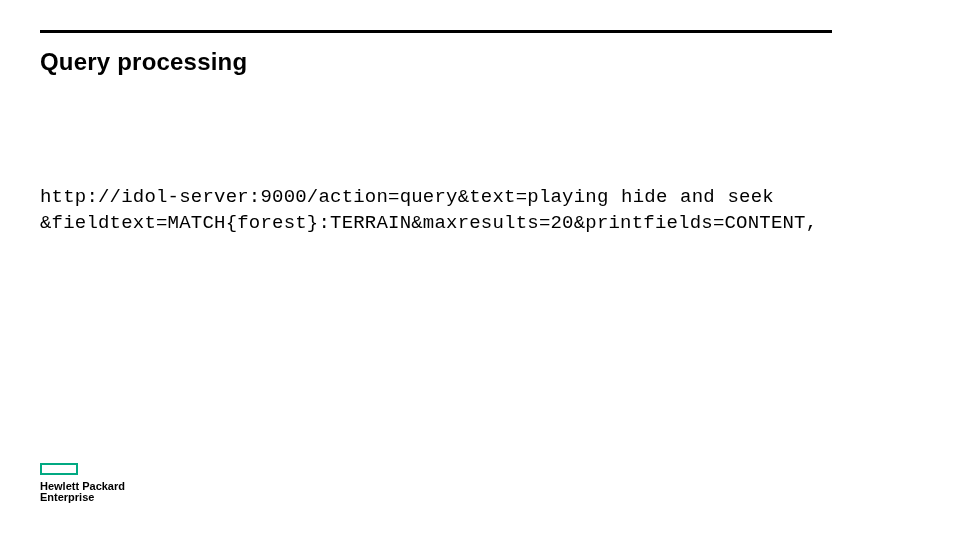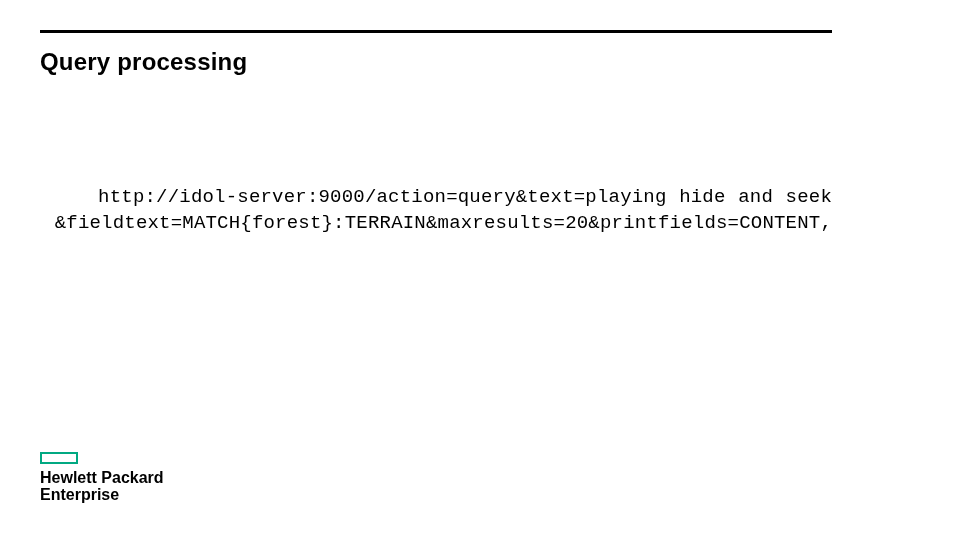--- a/index.html
+++ b/index.html
@@ -31,21 +31,21 @@
     top: 48px;
     font-size: 24px;
     font-weight: 700;
     letter-spacing: 0.2px;
   }
   .body {
     position: absolute;
     left: 40px;
     right: 40px;
     top: 185px;
-    text-align: right;
+    text-align: left;
   }
   .code {
     font-family: "Courier New", Courier, monospace;
     font-size: 19px;
     line-height: 1.35;
     letter-spacing: 0.2px;
     word-spacing: 1px;
     color: #000;
     display: block;
   }
@@ -55,21 +55,21 @@
     bottom: 36px;
   }
   .logo-mark {
     width: 38px;
     height: 12px;
     border: 2px solid #01a982;
     box-sizing: border-box;
   }
   .logo-text {
     margin-top: 6px;
-    font-size: 16px;
+    font-size: 11px;
     line-height: 1.05;
     font-weight: 700;
     color: #000;
   }
 </style>
 </head>
 <body>
 
 <div class="slide">
   <div class="top-rule"></div>

